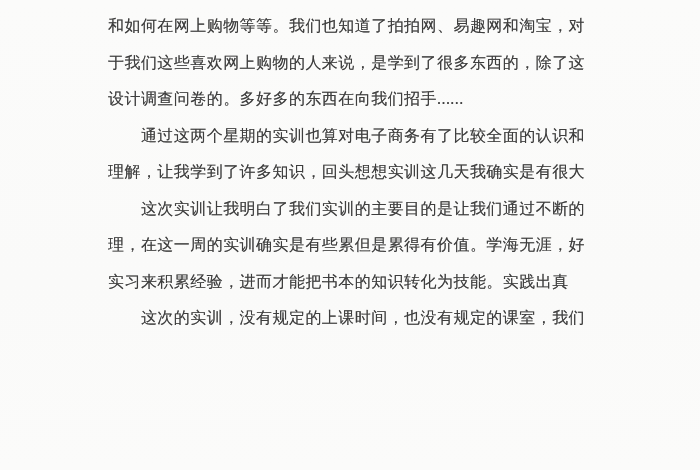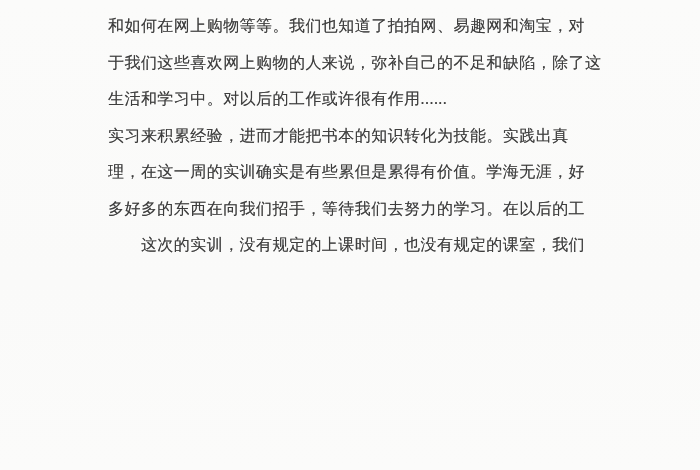--- a/index.html
+++ b/index.html
@@ -35,20 +35,22 @@
     text-shadow: 0 0 0.5px rgba(62, 62, 62, 0.55);
     -webkit-font-smoothing: antialiased;
   }
 </style>
 </head>
 <body>
 
 <div class="page">
   <div class="text-block">
     <div class="line">和如何在网上购物等等。我们也知道了拍拍网、易趣网和淘宝，对</div>
-    <div class="line">于我们这些喜欢网上购物的人来说，弥补自己的不足和缺陷，除了这</div>
-    <div class="line">生活和学习中。对以后的工作或许很有作用......</div>
+    <div class="line">于我们这些喜欢网上购物的人来说，是学到了很多东西的，除了这</div>
+    <div class="line">设计调查问卷的。多好多的东西在向我们招手......</div>
+    <div class="line">　　通过这两个星期的实训也算对电子商务有了比较全面的认识和</div>
+    <div class="line">理解，让我学到了许多知识，回头想想实训这几天我确实是有很大</div>
+    <div class="line">　　这次实训让我明白了我们实训的主要目的是让我们通过不断的</div>
+    <div class="line">理，在这一周的实训确实是有些累但是累得有价值。学海无涯，好</div>
     <div class="line">实习来积累经验，进而才能把书本的知识转化为技能。实践出真</div>
-    <div class="line">理，在这一周的实训确实是有些累但是累得有价值。学海无涯，好</div>
-    <div class="line">多好多的东西在向我们招手，等待我们去努力的学习。在以后的工</div>
     <div class="line">　　这次的实训，没有规定的上课时间，也没有规定的课室，我们</div>
   </div>
 </div>
 
 </body></html>

